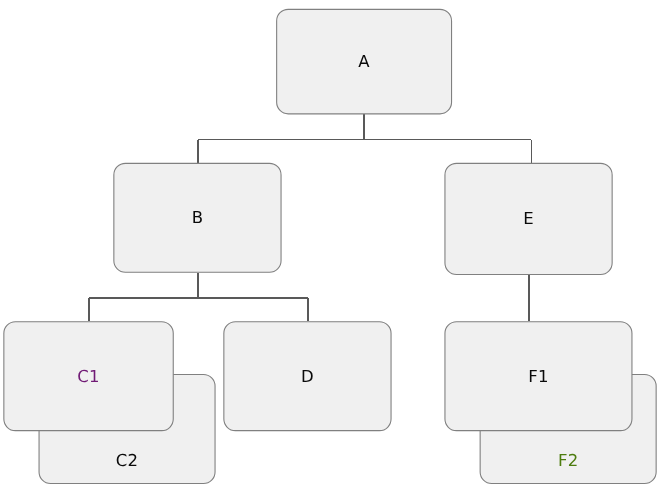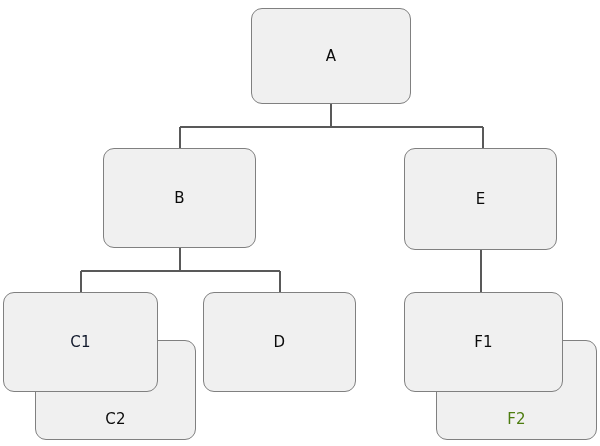--- a/index.html
+++ b/index.html
@@ -93,28 +93,28 @@
 
   <div class="node level-1" style="left: 404px; top: 148px; width: 153px; height: 102px; background: rgb(240, 240, 240); border-color: rgb(128, 128, 128); border-radius: 11px;">
     <span class="node-label" style="color: rgb(10, 10, 10);">E</span>
   </div>
 
   <div class="node stack-back" style="left: 35px; top: 340px; width: 161px; height: 100px; background: rgb(240, 240, 240); border-color: rgb(128, 128, 128); border-radius: 11px;">
     <span class="node-label" style="color: rgb(10, 10, 10);">C2</span>
   </div>
 
   <div class="node stack-front" style="left: 3px; top: 292px; width: 155px; height: 100px; background: rgb(240, 240, 240); border-color: rgb(128, 128, 128); border-radius: 11px;">
-    <span class="node-label" style="color: #0f172a;">C1</span>
+    <span class="node-label" style="color: #701a75;">C1</span>
   </div>
 
   <div class="node level-2" style="left: 203px; top: 292px; width: 153px; height: 100px; background: rgb(240, 240, 240); border-color: rgb(128, 128, 128); border-radius: 11px;">
     <span class="node-label" style="color: rgb(10, 10, 10);">D</span>
   </div>
 
   <div class="node stack-back" style="left: 436px; top: 340px; width: 161px; height: 100px; background: rgb(240, 240, 240); border-color: rgb(128, 128, 128); border-radius: 11px;">
     <span class="node-label" style="color: #4d7c0f;">F2</span>
   </div>
 
-  <div class="node stack-front" style="left: 404px; top: 292px; width: 159px; height: 100px; background: rgb(240, 240, 240); border-color: rgb(128, 128, 128); border-radius: 11px;">
+  <div class="node stack-front" style="left: 404px; top: 292px; width: 171px; height: 100px; background: rgb(240, 240, 240); border-color: rgb(128, 128, 128); border-radius: 11px;">
     <span class="node-label" style="color: rgb(10, 10, 10);">F1</span>
   </div>
 
 </div>
 
 </body></html>

